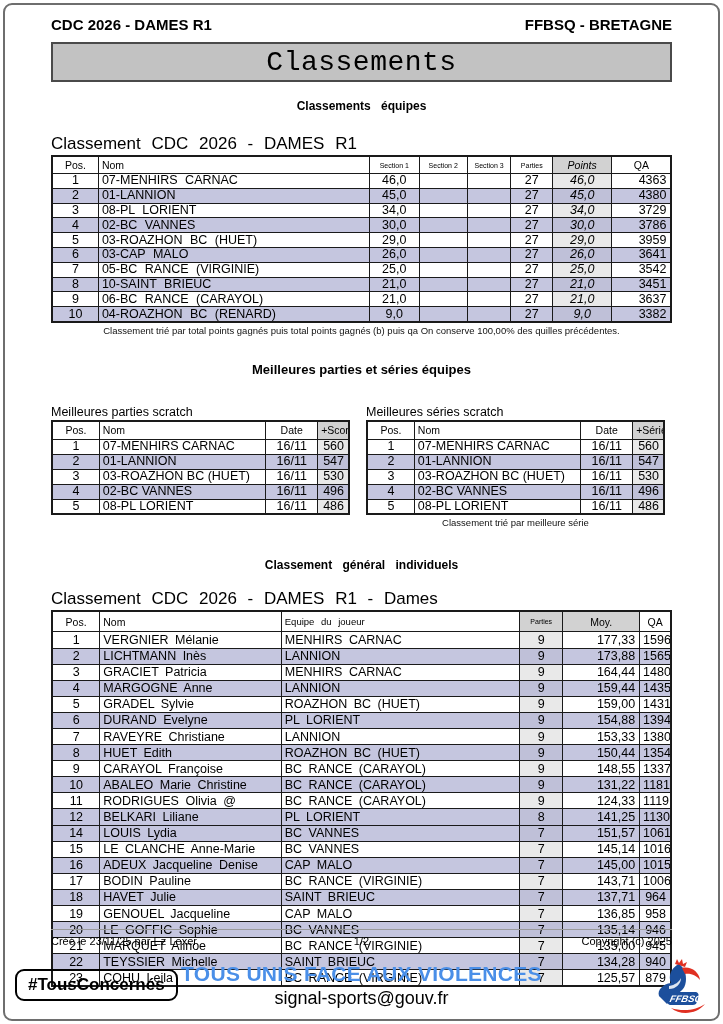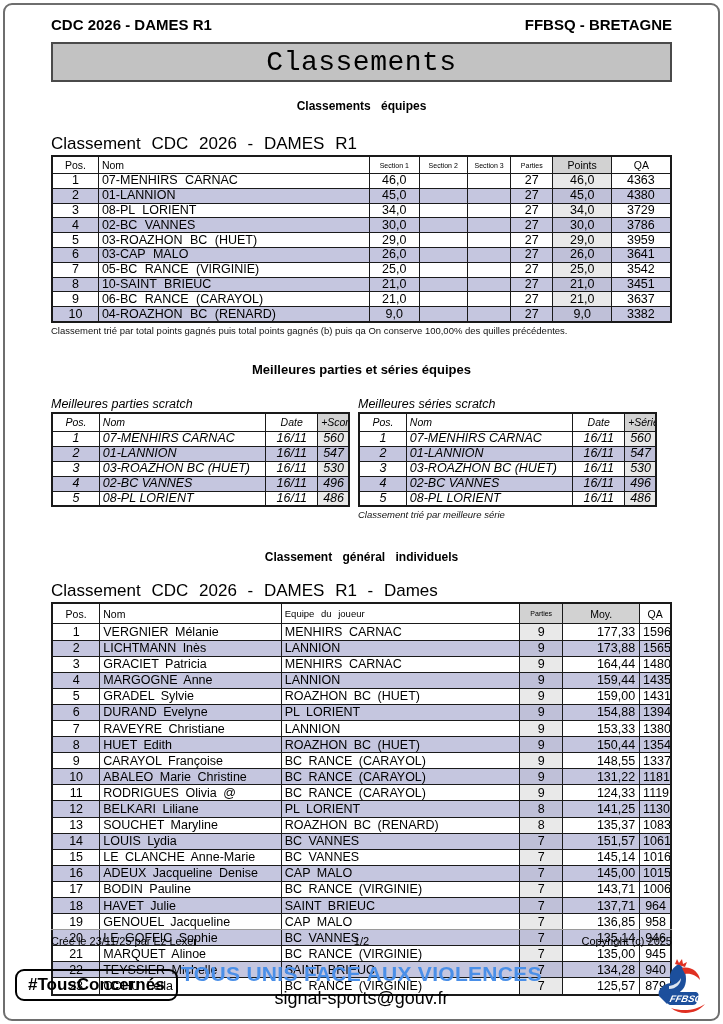--- a/index.html
+++ b/index.html
@@ -7,42 +7,42 @@
         font-family:"Liberation Sans",sans-serif;color:#000;overflow:hidden;}
   .frame{position:absolute;inset:3px;border:2px solid #6e6e6e;border-radius:9px;pointer-events:none;}
   .content{padding:0 51px;}
 
   .top-header{display:flex;justify-content:space-between;align-items:flex-end;padding-top:16px;
               font-size:15px;font-weight:bold;}
   .banner{margin-top:9px;height:36px;background:#c2c2c2;border:2px solid #4a4a4a;
           display:flex;align-items:center;justify-content:center;font-size:28px;letter-spacing:.5px;font-family:Liberation Mono, monospace;}
   .sec-title{margin-top:17px;text-align:center;font-weight:bold;font-size:12px;word-spacing:7px;}
   .tbl-caption{margin-top:21px;font-size:17px;word-spacing:6px;margin-bottom:1px;}
-  .footnote{font-size:9.5px;margin-top:2px;color:#111;}
+  .footnote{font-size:9.5px;margin-top:2px;color:#111;text-align:center;}
 
   table{border-collapse:collapse;table-layout:fixed;width:100%;border:2px solid #1a1a1a;padding-left:12px;}
   th,td{border:1px solid #1a1a1a;overflow:hidden;white-space:nowrap;padding:0 3px;}
   th{font-weight:normal;font-size:10.5px;height:16px;text-align:center;background:#fff;}
   td{font-size:12.5px;line-height:13px;height:13.8px;text-align:center;}
   tr.alt td{background:#c5c6df;}
 
   
   .t-teams .c0{width:6.5%;} .t-teams .c1{width:43.9%;text-align:left;}
   .t-teams .c2{width:7.1%;} .t-teams .c3{width:6.9%;} .t-teams .c4{width:6.1%;}
-  .t-teams .c5{width:5.8%;} .t-teams .c6{width:8.7%;} .t-teams .c7{width:8.7%;}
+  .t-teams .c5{width:5.8%;} .t-teams .c6{width:8.7%;font-style:italic;} .t-teams .c7{width:8.7%;}
   .t-teams th.c2,.t-teams th.c3,.t-teams th.c4,.t-teams th.c5{font-size:7px;}
   .t-teams th.c1{text-align:left;}
   .t-teams td.c1{word-spacing:4px;}
-  .t-teams td.c7,.t-teams td.c8{text-align:center;padding-right:4px;}
+  .t-teams td.c7,.t-teams td.c8{text-align:right;padding-right:4px;}
   .t-teams th.c6{background:#d2d2d2;}
   .t-teams td.c6{background:#e9e9e9;}
   .t-teams tr.alt td.c6{background:#bfc0d8;}
 
   
-  .cols{display:flex;gap:8px;margin-top:20px;font-style:italic;}
+  .cols{display:flex;gap:16px;margin-top:28px;}
   .col{width:299px;}
   .mid-sub{margin-top:26px;text-align:center;font-weight:bold;font-size:13px;}
   .col-caption{font-size:12.5px;margin-bottom:1px;}
   .t-best .c0{width:13.4%;} .t-best .c1{width:53.7%;text-align:left;} .t-best .c2{width:15.1%;}
   .t-best th.c1{text-align:left;}
   .t-best th{height:17px;}
   .t-best td{height:13.9px;}
   .t-best td.c3{text-align:right;padding-right:4px;background:#e9e9e9;}
   .t-best th.c3{background:#d2d2d2;}
   .t-best tr.alt td.c3{background:#bfc0d8;}
@@ -420,28 +420,20 @@
             <td class="c4">124,33</td>
             <td class="c5">1119</td>
           </tr>
           <tr class="alt">
             <td class="c0">12</td>
             <td class="c1">BELKARI Liliane</td>
             <td class="c2">PL LORIENT</td>
             <td class="c3">8</td>
             <td class="c4">141,25</td>
             <td class="c5">1130</td>
-          </tr>
-          <tr>
-            <td class="c0">13</td>
-            <td class="c1">SOUCHET Maryline</td>
-            <td class="c2">ROAZHON BC (RENARD)</td>
-            <td class="c3">8</td>
-            <td class="c4">135,37</td>
-            <td class="c5">1083</td>
           </tr>
           <tr class="alt">
             <td class="c0">14</td>
             <td class="c1">LOUIS Lydia</td>
             <td class="c2">BC VANNES</td>
             <td class="c3">7</td>
             <td class="c4">151,57</td>
             <td class="c5">1061</td>
           </tr>
           <tr>

